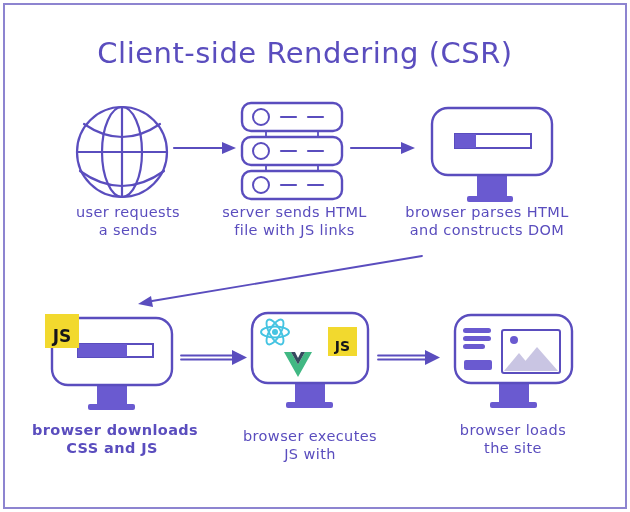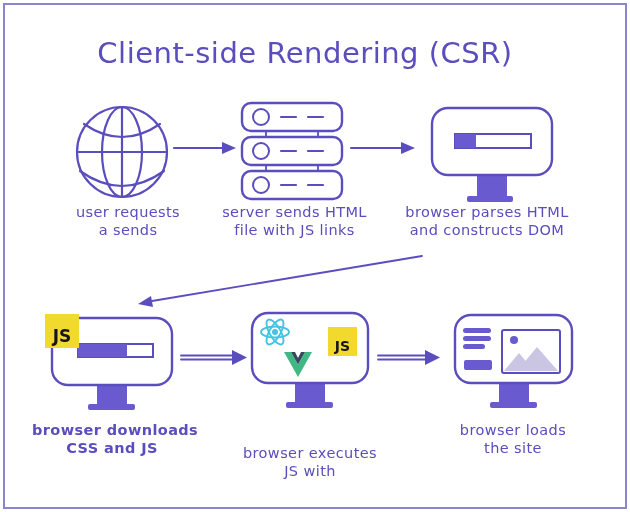--- a/index.html
+++ b/index.html
@@ -201,21 +201,21 @@
   <div class="step-label" style="left:397px; top:203px; width:180px;">
     <div>browser parses HTML</div>
     <div>and constructs DOM</div>
   </div>
 
   <div class="step-label" style="left:32px; top:421px; width:160px;font-weight:bold;">
     <div>browser downloads</div>
     <div>CSS and JS</div>
   </div>
 
-  <div class="step-label" style="left:230px; top:444px; width:160px;">
+  <div class="step-label" style="left:230px; top:427px; width:160px;">
     <div>browser executes</div>
     <div>JS with</div>
   </div>
 
   <div class="step-label" style="left:433px; top:421px; width:160px;">
     <div>browser loads</div>
     <div>the site</div>
   </div>
 </div>
 

